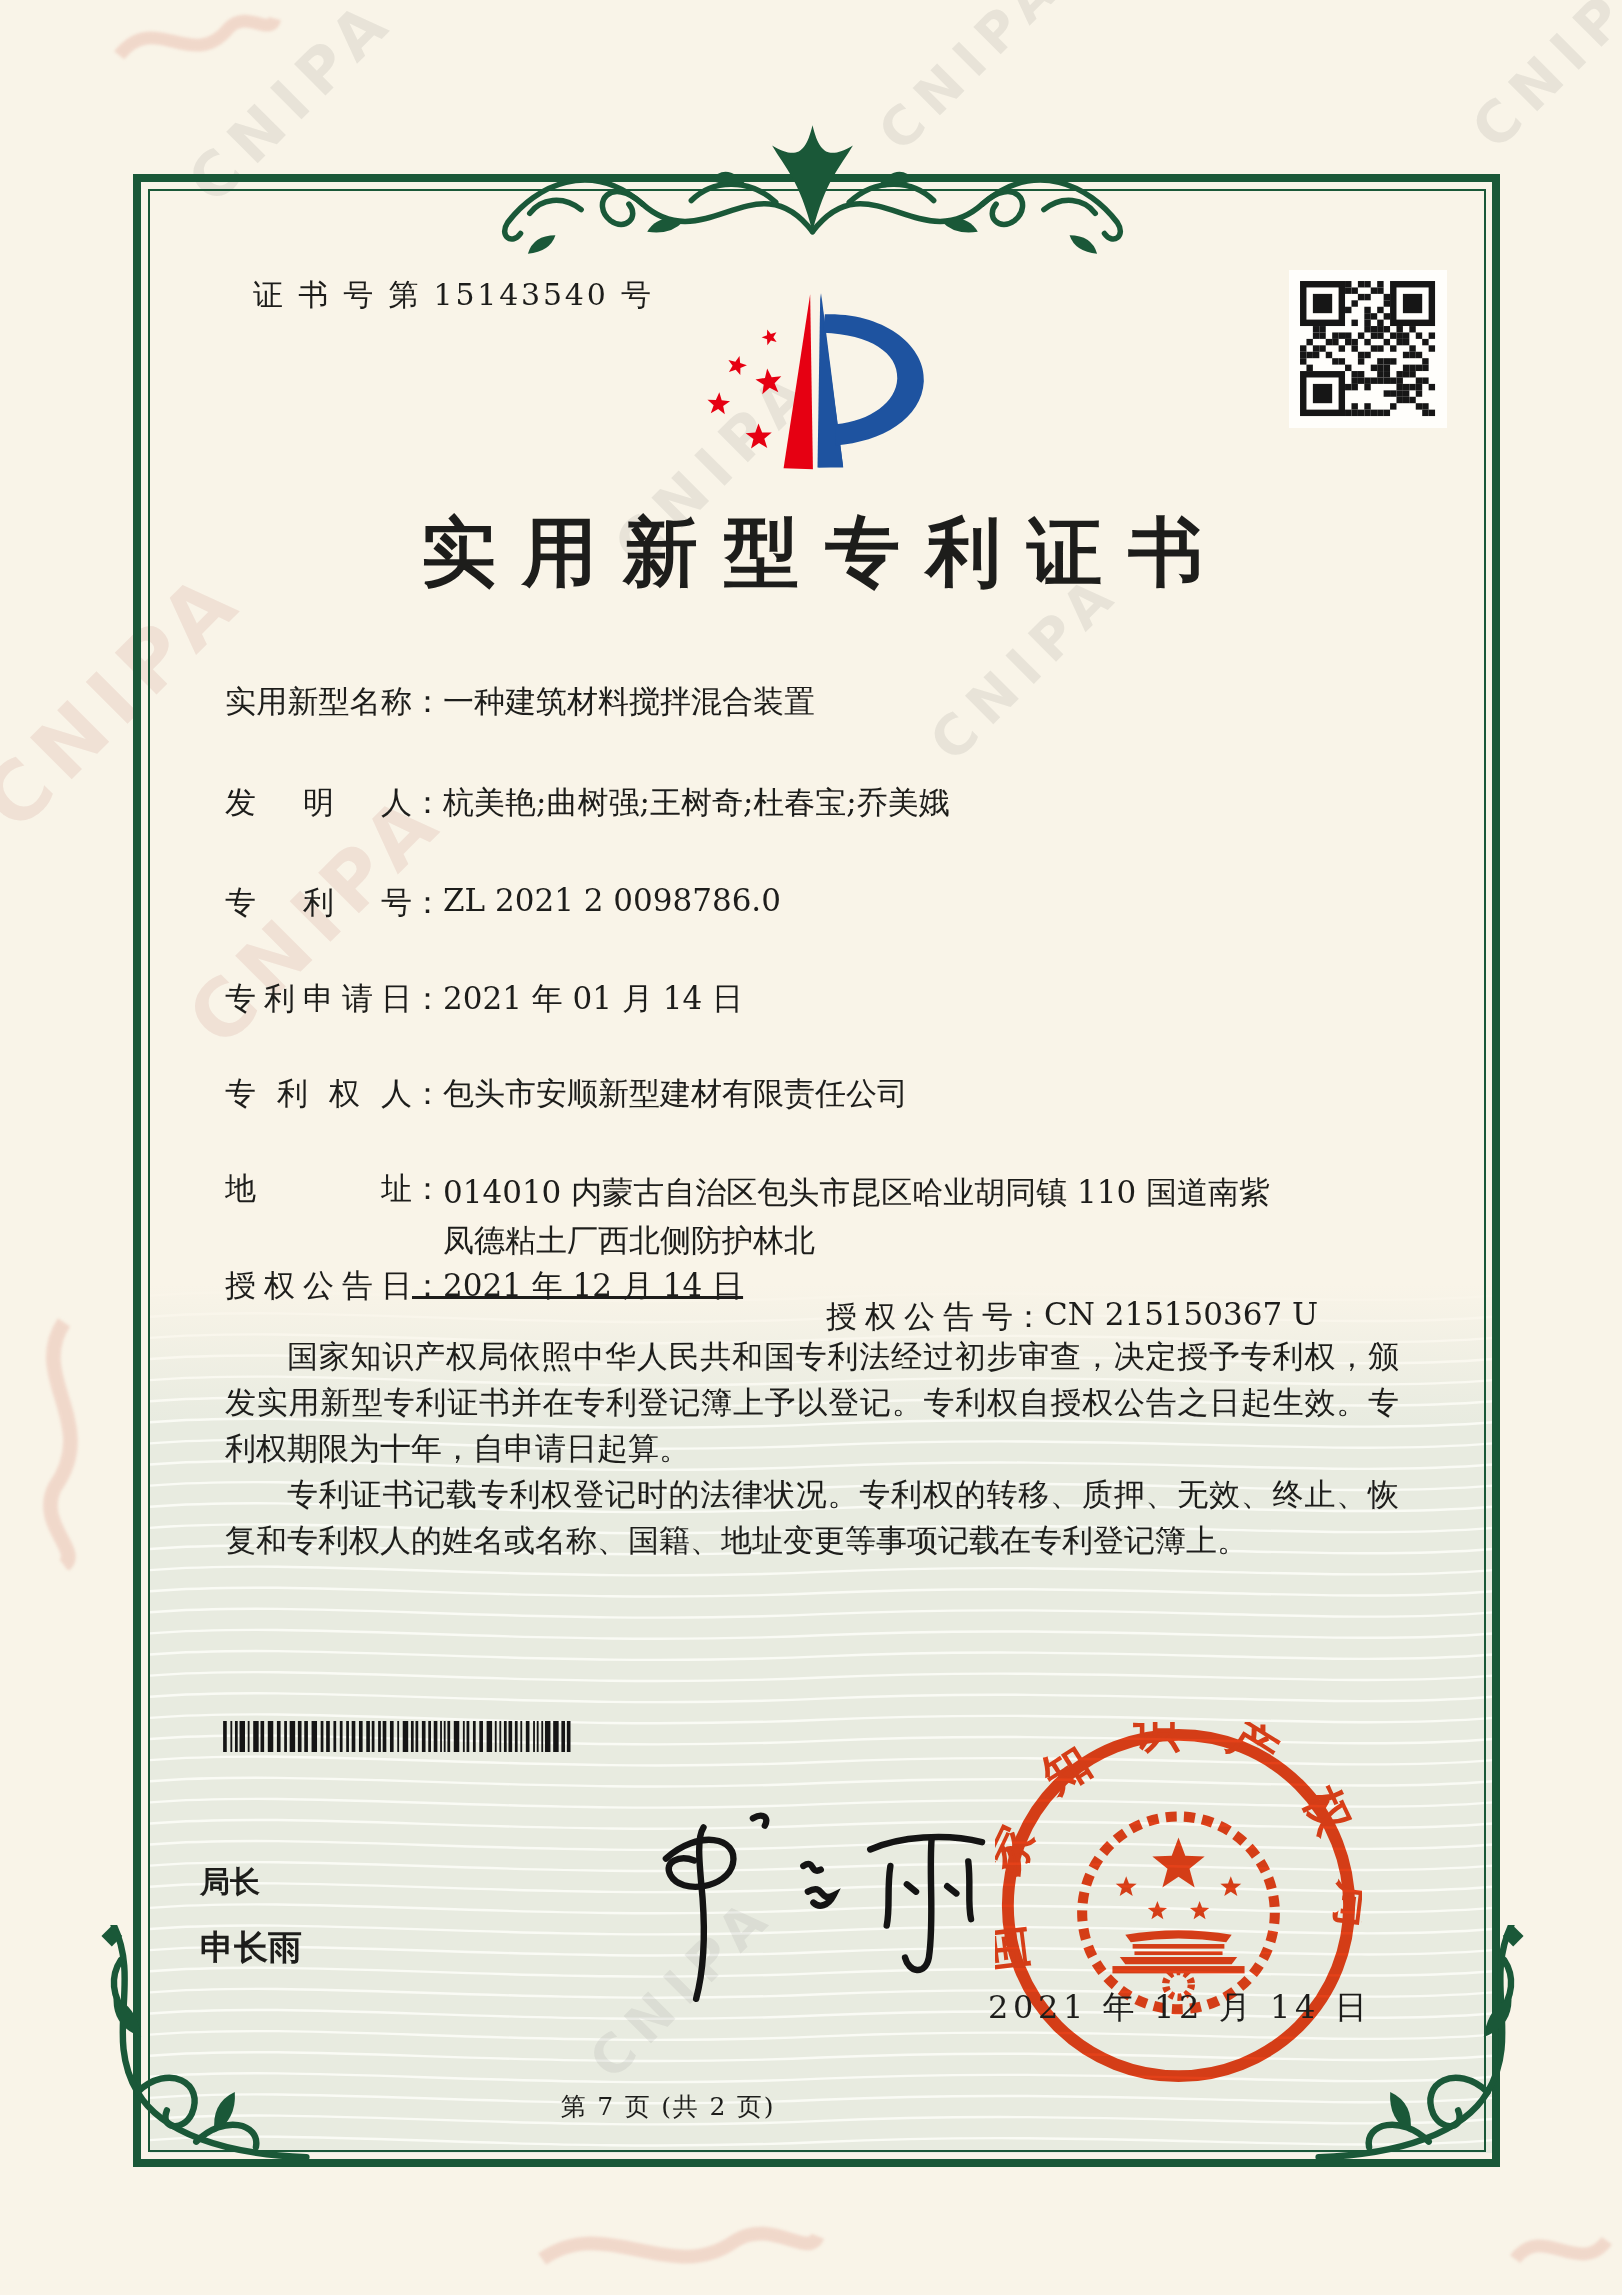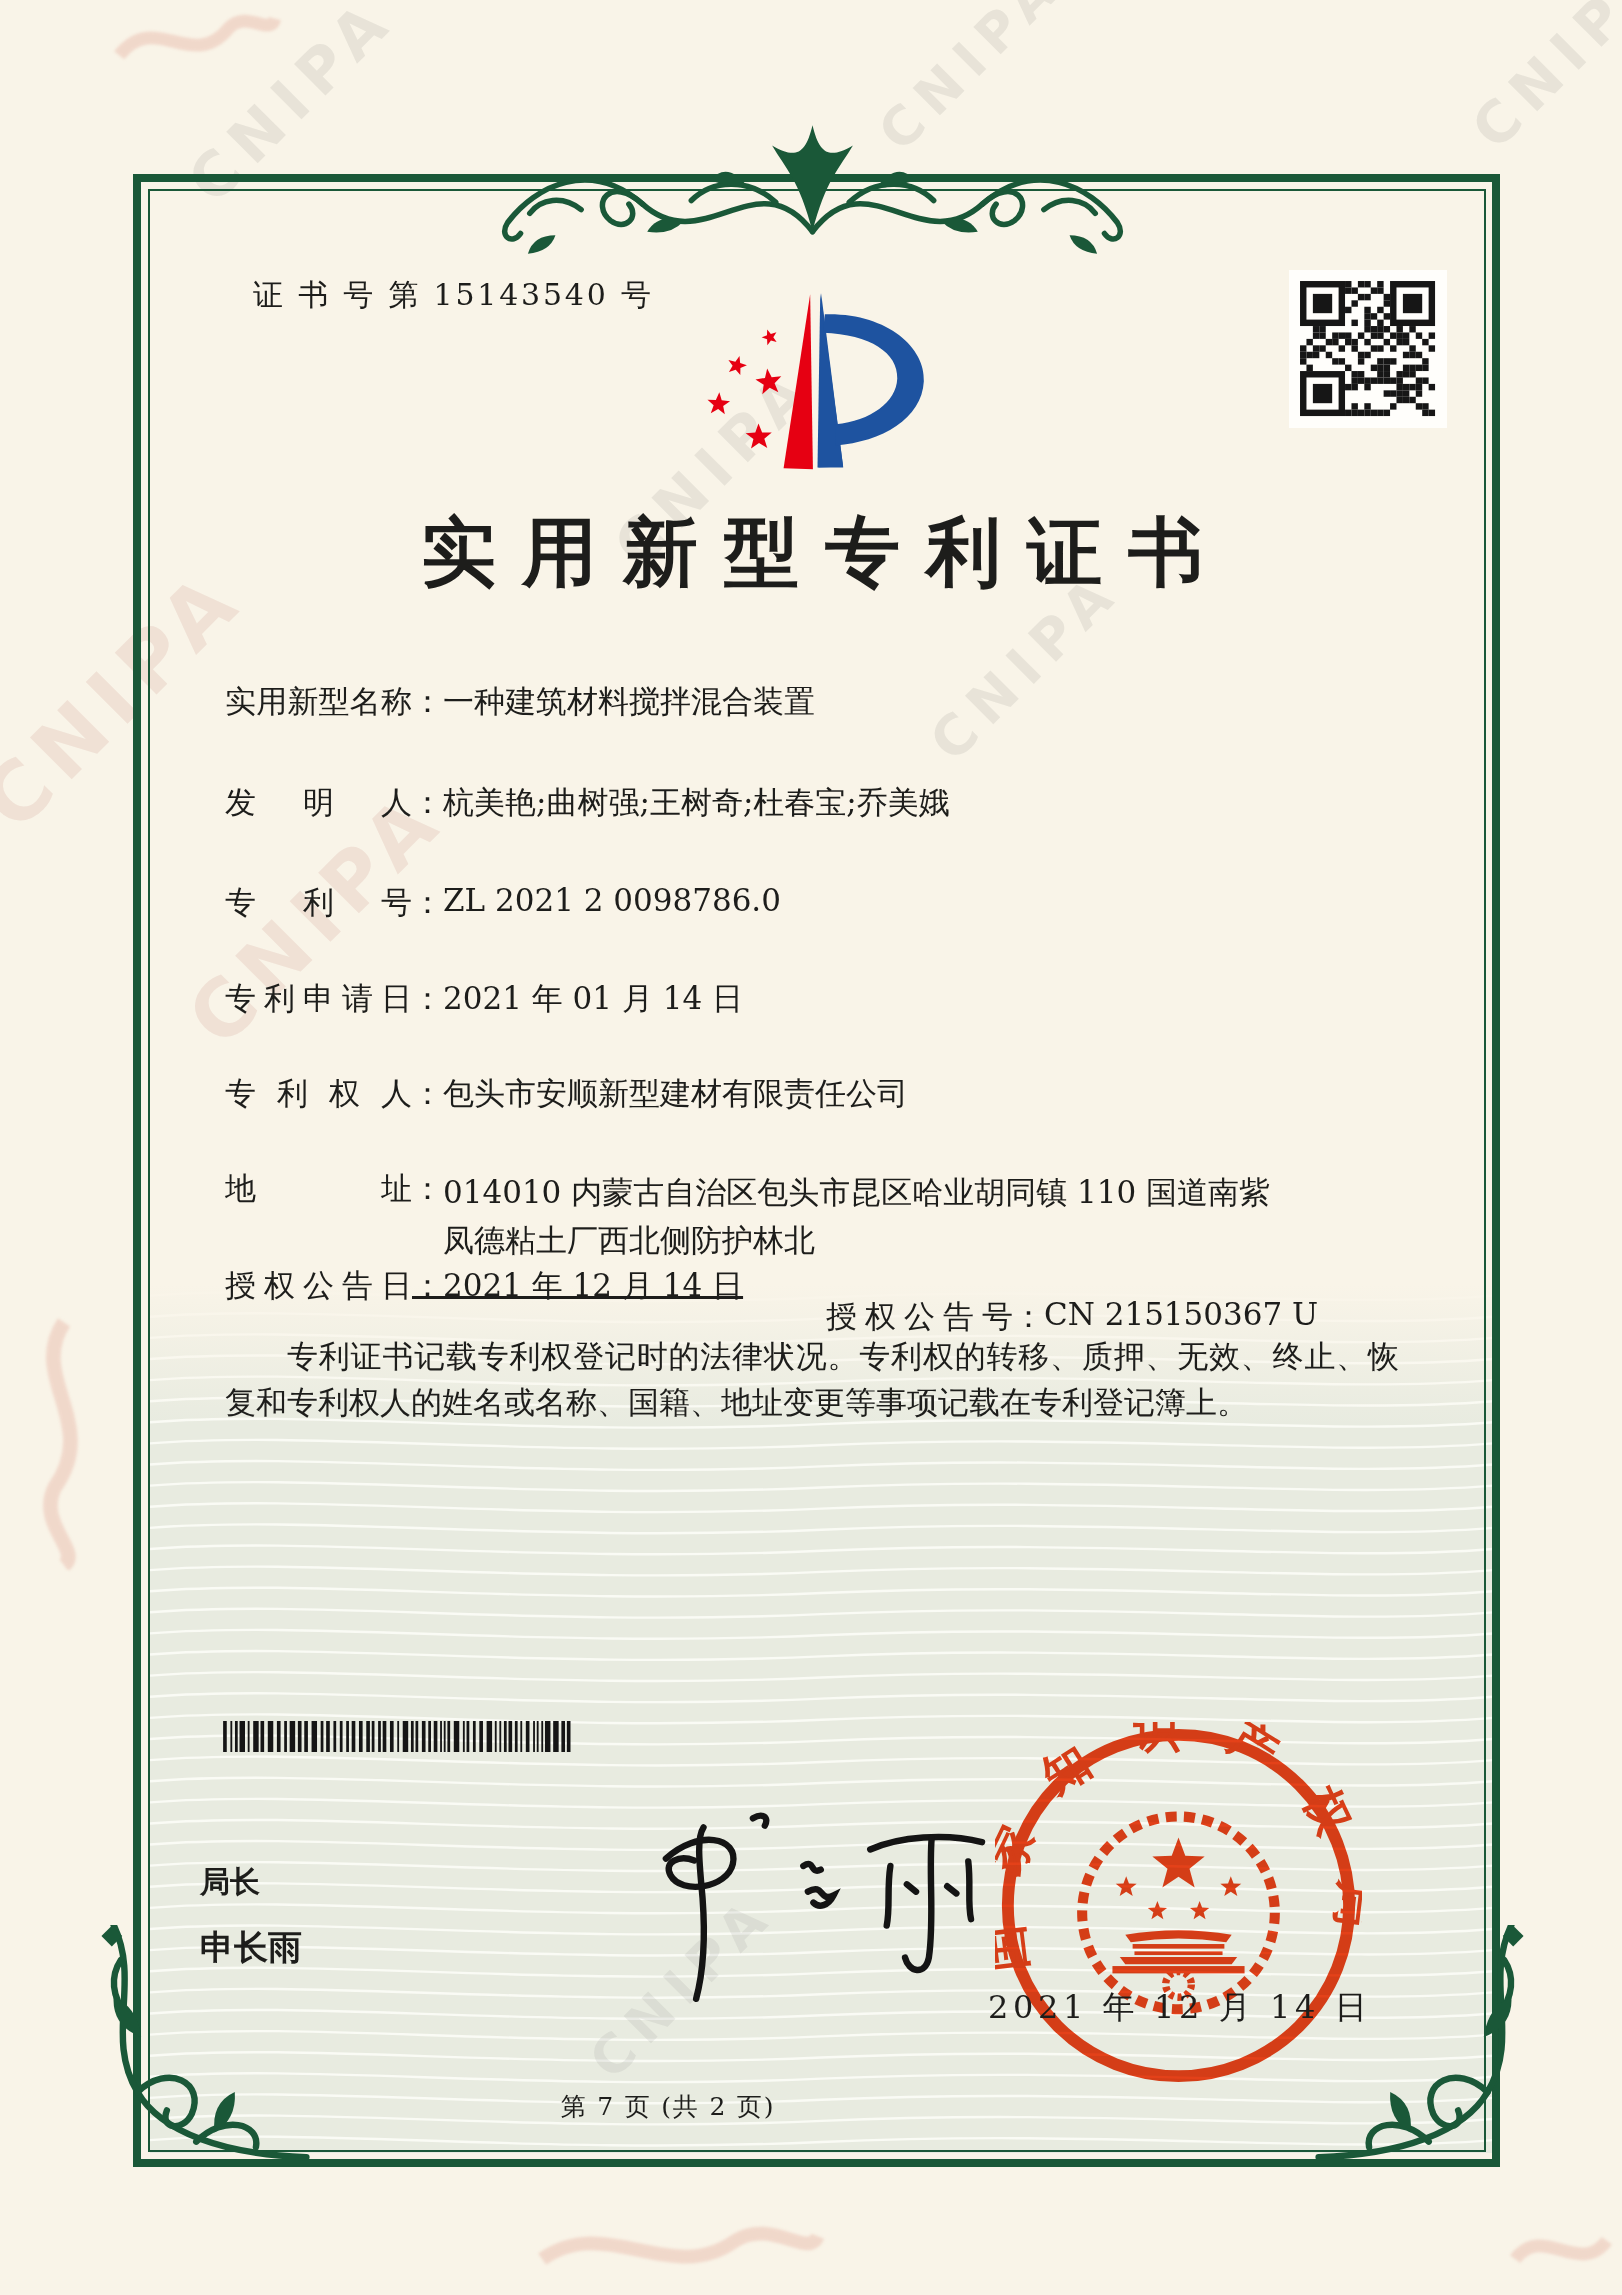--- a/index.html
+++ b/index.html
@@ -358,20 +358,21 @@
     <span class="jlabel">地址</span><span class="colon">：</span><span class="addr-lines"><div>014010 内蒙古自治区包头市昆区哈业胡同镇 110 国道南紫</div><div>凤德粘土厂西北侧防护林北</div></span>
   </div>
   <div class="row" style="top:1265px;text-decoration:underline;">
     <span class="jlabel">授权公告日</span><span class="colon">：</span><span class="val">2021 年 12 月 14 日</span>
   </div>
   <div class="row2" style="top:1265px;">
     <span class="jlabel">授权公告号</span><span class="colon">：</span><span class="val">CN 215150367 U</span>
   </div>
 
   <div class="paras">
+    <p>国家知识产权局依照中华人民共和国专利法经过初步审查，决定授予专利权，颁发实用新型专利证书并在专利登记簿上予以登记。专利权自授权公告之日起生效。专利权期限为十年，自申请日起算。</p>
     <p>专利证书记载专利权登记时的法律状况。专利权的转移、质押、无效、终止、恢复和专利权人的姓名或名称、国籍、地址变更等事项记载在专利登记簿上。</p>
   </div>
 
   <svg class="barcode" id="barcodeSvg" width="360" height="31" viewBox="0 0 392 34">
       <rect x="2" y="0" width="4" height="34" fill="#151515"></rect>
       <rect x="10" y="0" width="2" height="34" fill="#151515"></rect>
       <rect x="15" y="0" width="3" height="34" fill="#151515"></rect>
       <rect x="20" y="0" width="6" height="34" fill="#151515"></rect>
       <rect x="29" y="0" width="2" height="34" fill="#151515"></rect>
       <rect x="35" y="0" width="6" height="34" fill="#151515"></rect>

